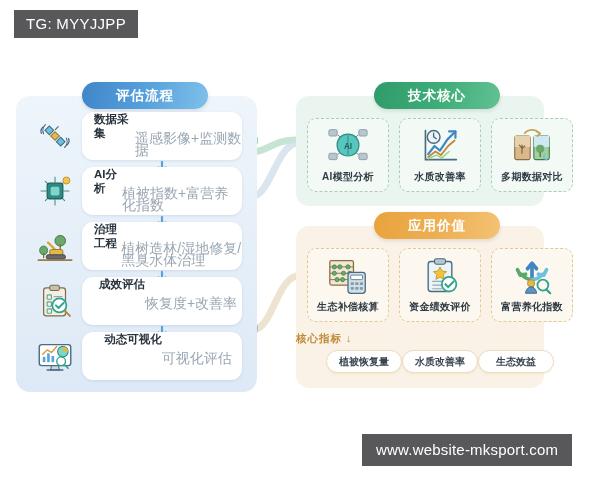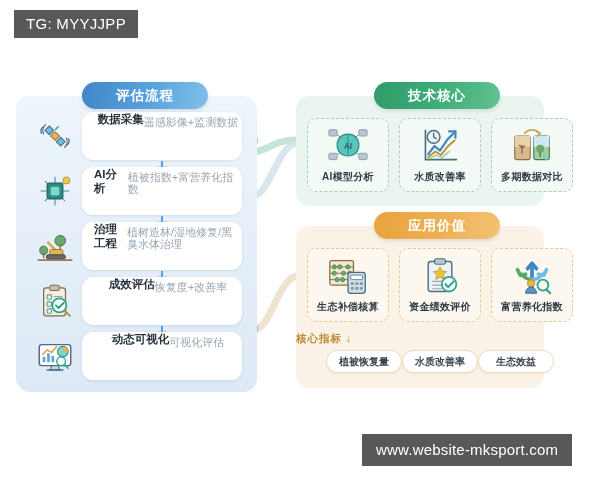--- a/index.html
+++ b/index.html
@@ -61,21 +61,21 @@
     position:absolute;left:18px;top:3px;width:42px;height:42px;
   }
   .flow-card{
     position:absolute;left:66px;top:0;width:160px;height:48px;
     background:#ffffff;border-radius:11px;
     box-shadow:0 1px 3px rgba(60,90,130,.13);
     display:flex;flex-direction:row;justify-content:center;
     padding-left:12px;box-sizing:border-box;
   }
   .flow-title{font-size:11.5px;font-weight:bold;color:#28323c;line-height:14px;}
-  .flow-sub{font-size:11px;color:#9aa6b2;line-height:12px;margin-top:4px;}
+  .flow-sub{font-size:14px;color:#9aa6b2;line-height:12px;margin-top:20px;}
   .flow-arrow{
     position:absolute;left:140px;width:12px;height:12px;
   }
 
   
   .right-panel{
     position:absolute;left:296px;width:248px;border-radius:13px;
   }
   .panel-tech{top:96px;height:110px;background:#eaf5ef;}
   .panel-value{top:226px;height:162px;background:#faf2e6;}

